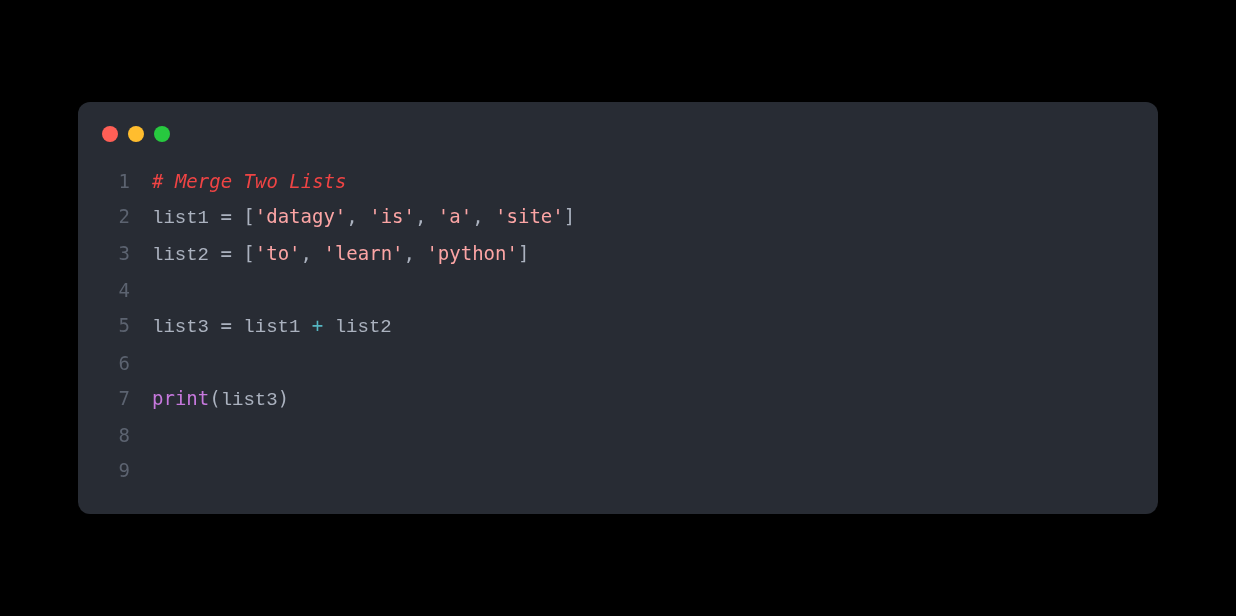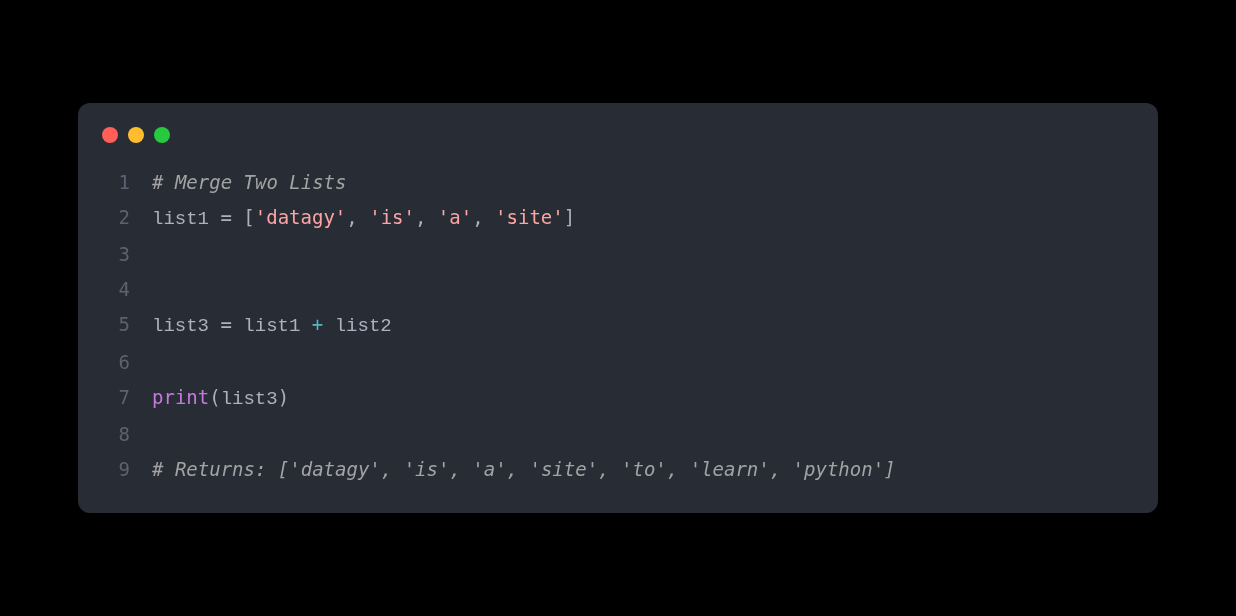--- a/index.html
+++ b/index.html
@@ -48,21 +48,21 @@
       color: #5c6370;
       width: 28px;
       text-align: right;
       margin-right: 22px;
       user-select: none;
       flex-shrink: 0;
     }
     .code {
       white-space: pre;
     }
-    .comment { color: #a3a3a3; font-style: italic; text-align: right; }
+    .comment { color: #ef4444; font-style: italic; text-align: right; }
     .variable { color: #abb2bf; font-family: Liberation Mono, monospace; }
     .operator { color: #56b6c2; }
     .punct { color: #abb2bf; }
     .string { color: #fca5a5; }
     .builtin { color: #c678dd; }
   </style>
 </head>
 <body>
 
 <div class="window">
@@ -78,20 +78,21 @@
       <span class="code"><span class="comment"># Merge Two Lists</span></span>
     </div>
 
     <div class="line">
       <span class="line-num">2</span>
       <span class="code"><span class="variable">list1</span><span class="punct"> = </span><span class="punct">[</span><span class="string">'datagy'</span><span class="punct">, </span><span class="string">'is'</span><span class="punct">, </span><span class="string">'a'</span><span class="punct">, </span><span class="string">'site'</span><span class="punct">]</span></span>
     </div>
 
     <div class="line">
       <span class="line-num">3</span>
+      <span class="code"><span class="variable">list2</span><span class="punct"> = </span><span class="punct">[</span><span class="string">'to'</span><span class="punct">, </span><span class="string">'learn'</span><span class="punct">, </span><span class="string">'python'</span><span class="punct">]</span></span>
     </div>
 
     <div class="line">
       <span class="line-num">4</span>
       <span class="code"></span>
     </div>
 
     <div class="line">
       <span class="line-num">5</span>
       <span class="code"><span class="variable">list3</span><span class="punct"> = </span><span class="variable">list1</span><span class="operator"> + </span><span class="variable">list2</span></span>
@@ -107,17 +108,16 @@
       <span class="code"><span class="builtin">print</span><span class="punct">(</span><span class="variable">list3</span><span class="punct">)</span></span>
     </div>
 
     <div class="line">
       <span class="line-num">8</span>
       <span class="code"></span>
     </div>
 
     <div class="line">
       <span class="line-num">9</span>
-      <span class="code"><span class="comment"># Returns: ['datagy', 'is', 'a', 'site', 'to', 'learn', 'python']</span></span>
     </div>
 
   </div>
 </div>
 
 </body></html>

